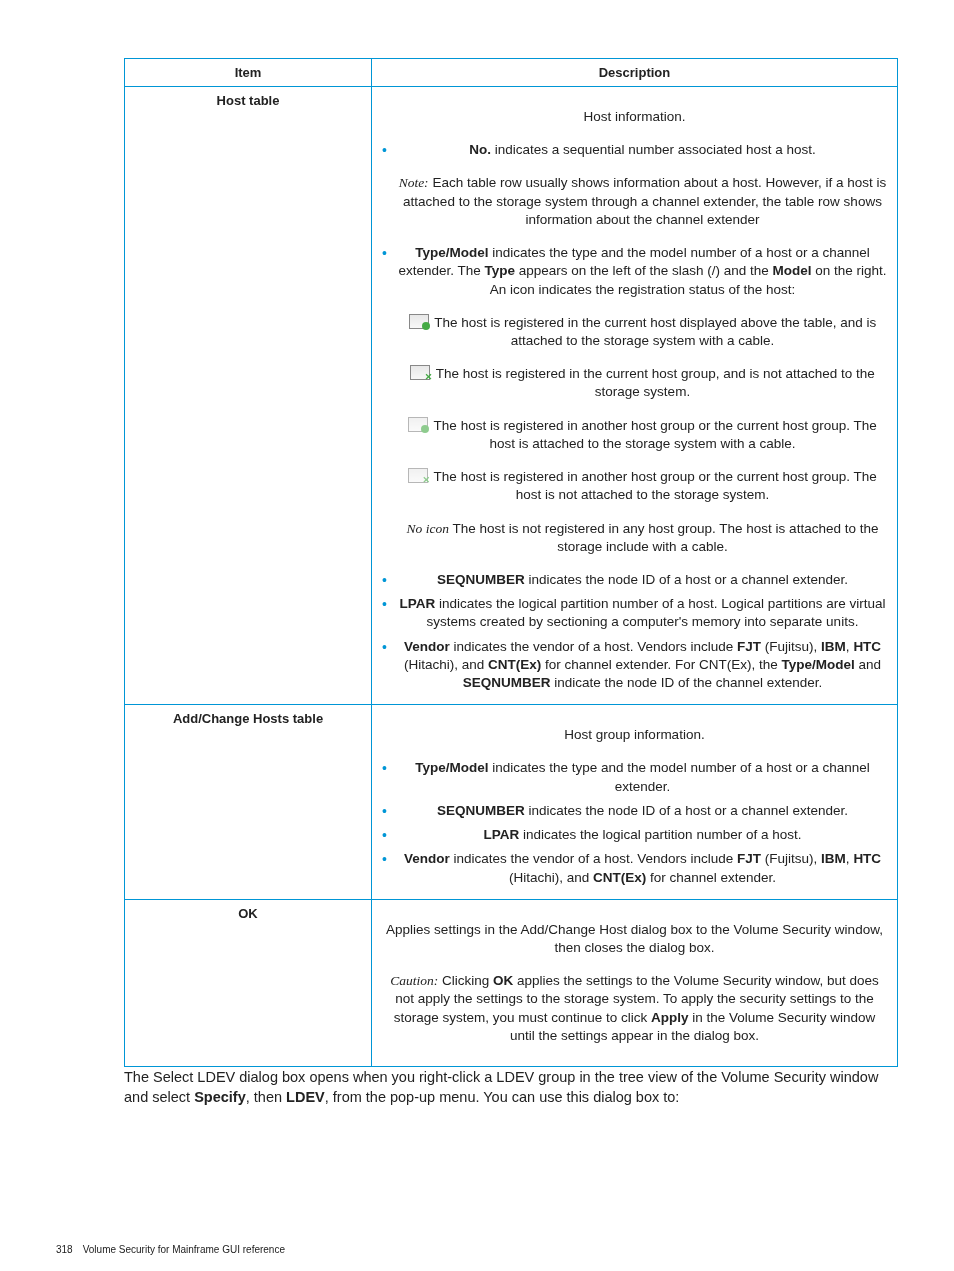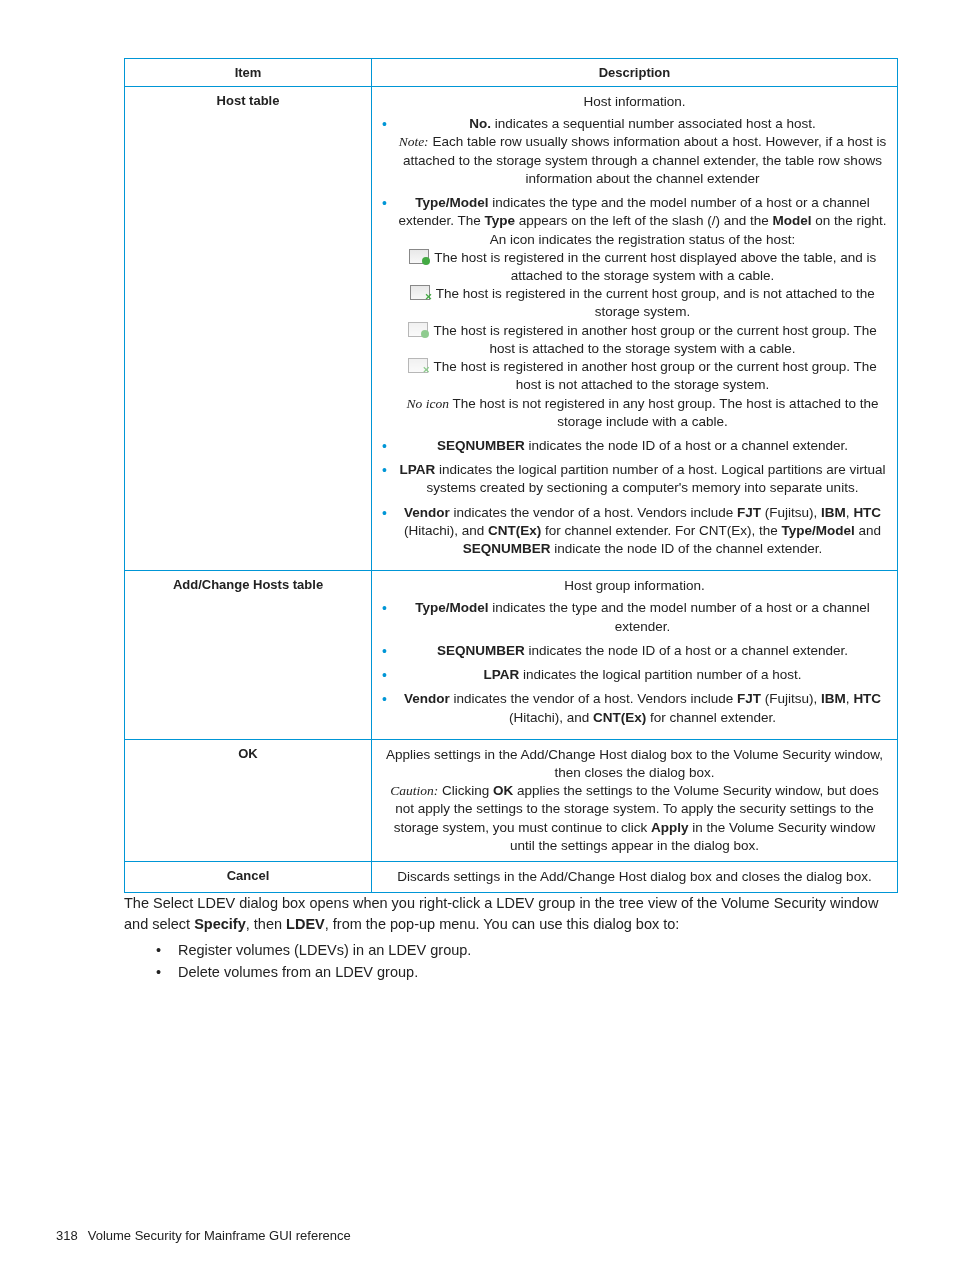--- a/index.html
+++ b/index.html
@@ -85,21 +85,21 @@
   }
   .iconbox.greenx::after {
     content:"✕";
     position:absolute;
     right:-3px; bottom:-4px;
     font-size:9px;
     color:#4a4;
     font-weight:bold;
   }
   .iconbox.dim { opacity:0.6; }
-  .para { margin: 0 0; line-height: 1.35; }
+  .para { margin: 15px 0; line-height: 1.35; }
   h2.section {
     font-family: Arial, Helvetica, sans-serif;
     font-weight: normal;
     color: #0096d6;
     font-size: 27px;
     margin: 18px 0 6px 0;
   }
   .bodytext {
     margin-left: 68px;
     line-height: 1.4;
@@ -117,23 +117,23 @@
     padding-left: 22px;
   }
   ul.black > li::before {
     content: "•";
     position: absolute;
     left: 0;
     color: #222;
   }
   .footer {
     position: absolute;
-    bottom: 28px;
+    bottom: 16px;
     left: 56px;
-    font-size: 13px;
+    font-size: 10px;
     color: #222;
   }
   .footer .pn { margin-right: 10px; }
 </style>
 </head>
 <body>
 
 <div class="page">
 
 <table class="ref">
@@ -187,34 +187,24 @@
   </tr>
 
   <tr>
     <td>OK</td>
     <td>
       <div class="para">Applies settings in the Add/Change Host dialog box to the Volume Security window, then closes the dialog box.</div>
       <div class="para"><span class="ital">Caution:</span><span> Clicking </span><span class="bold">OK</span><span> applies the settings to the Volume Security window, but does not apply the settings to the storage system. To apply the security settings to the storage system, you must continue to click </span><span class="bold">Apply</span><span> in the Volume Security window until the settings appear in the dialog box.</span></div>
     </td>
   </tr>
 
-  <tr>
-    <td>Cancel</td>
-    <td>
-      <div class="para">Discards settings in the Add/Change Host dialog box and closes the dialog box.</div>
-    </td>
-  </tr>
 </tbody>
     </table>
 
 <div class="bodytext">
   <span>The Select LDEV dialog box opens when you right-click a LDEV group in the tree view of the Volume Security window and select </span><span class="bold">Specify</span><span>, then </span><span class="bold">LDEV</span><span>, from the pop-up menu. You can use this dialog box to:</span>
 </div>
-<ul class="black">
-  <li>Register volumes (LDEVs) in an LDEV group.</li>
-  <li>Delete volumes from an LDEV group.</li>
-</ul>
 
 <div class="footer">
   <span class="pn">318</span><span>Volume Security for Mainframe GUI reference</span>
 </div>
 
 </div>
 
 </body></html>

